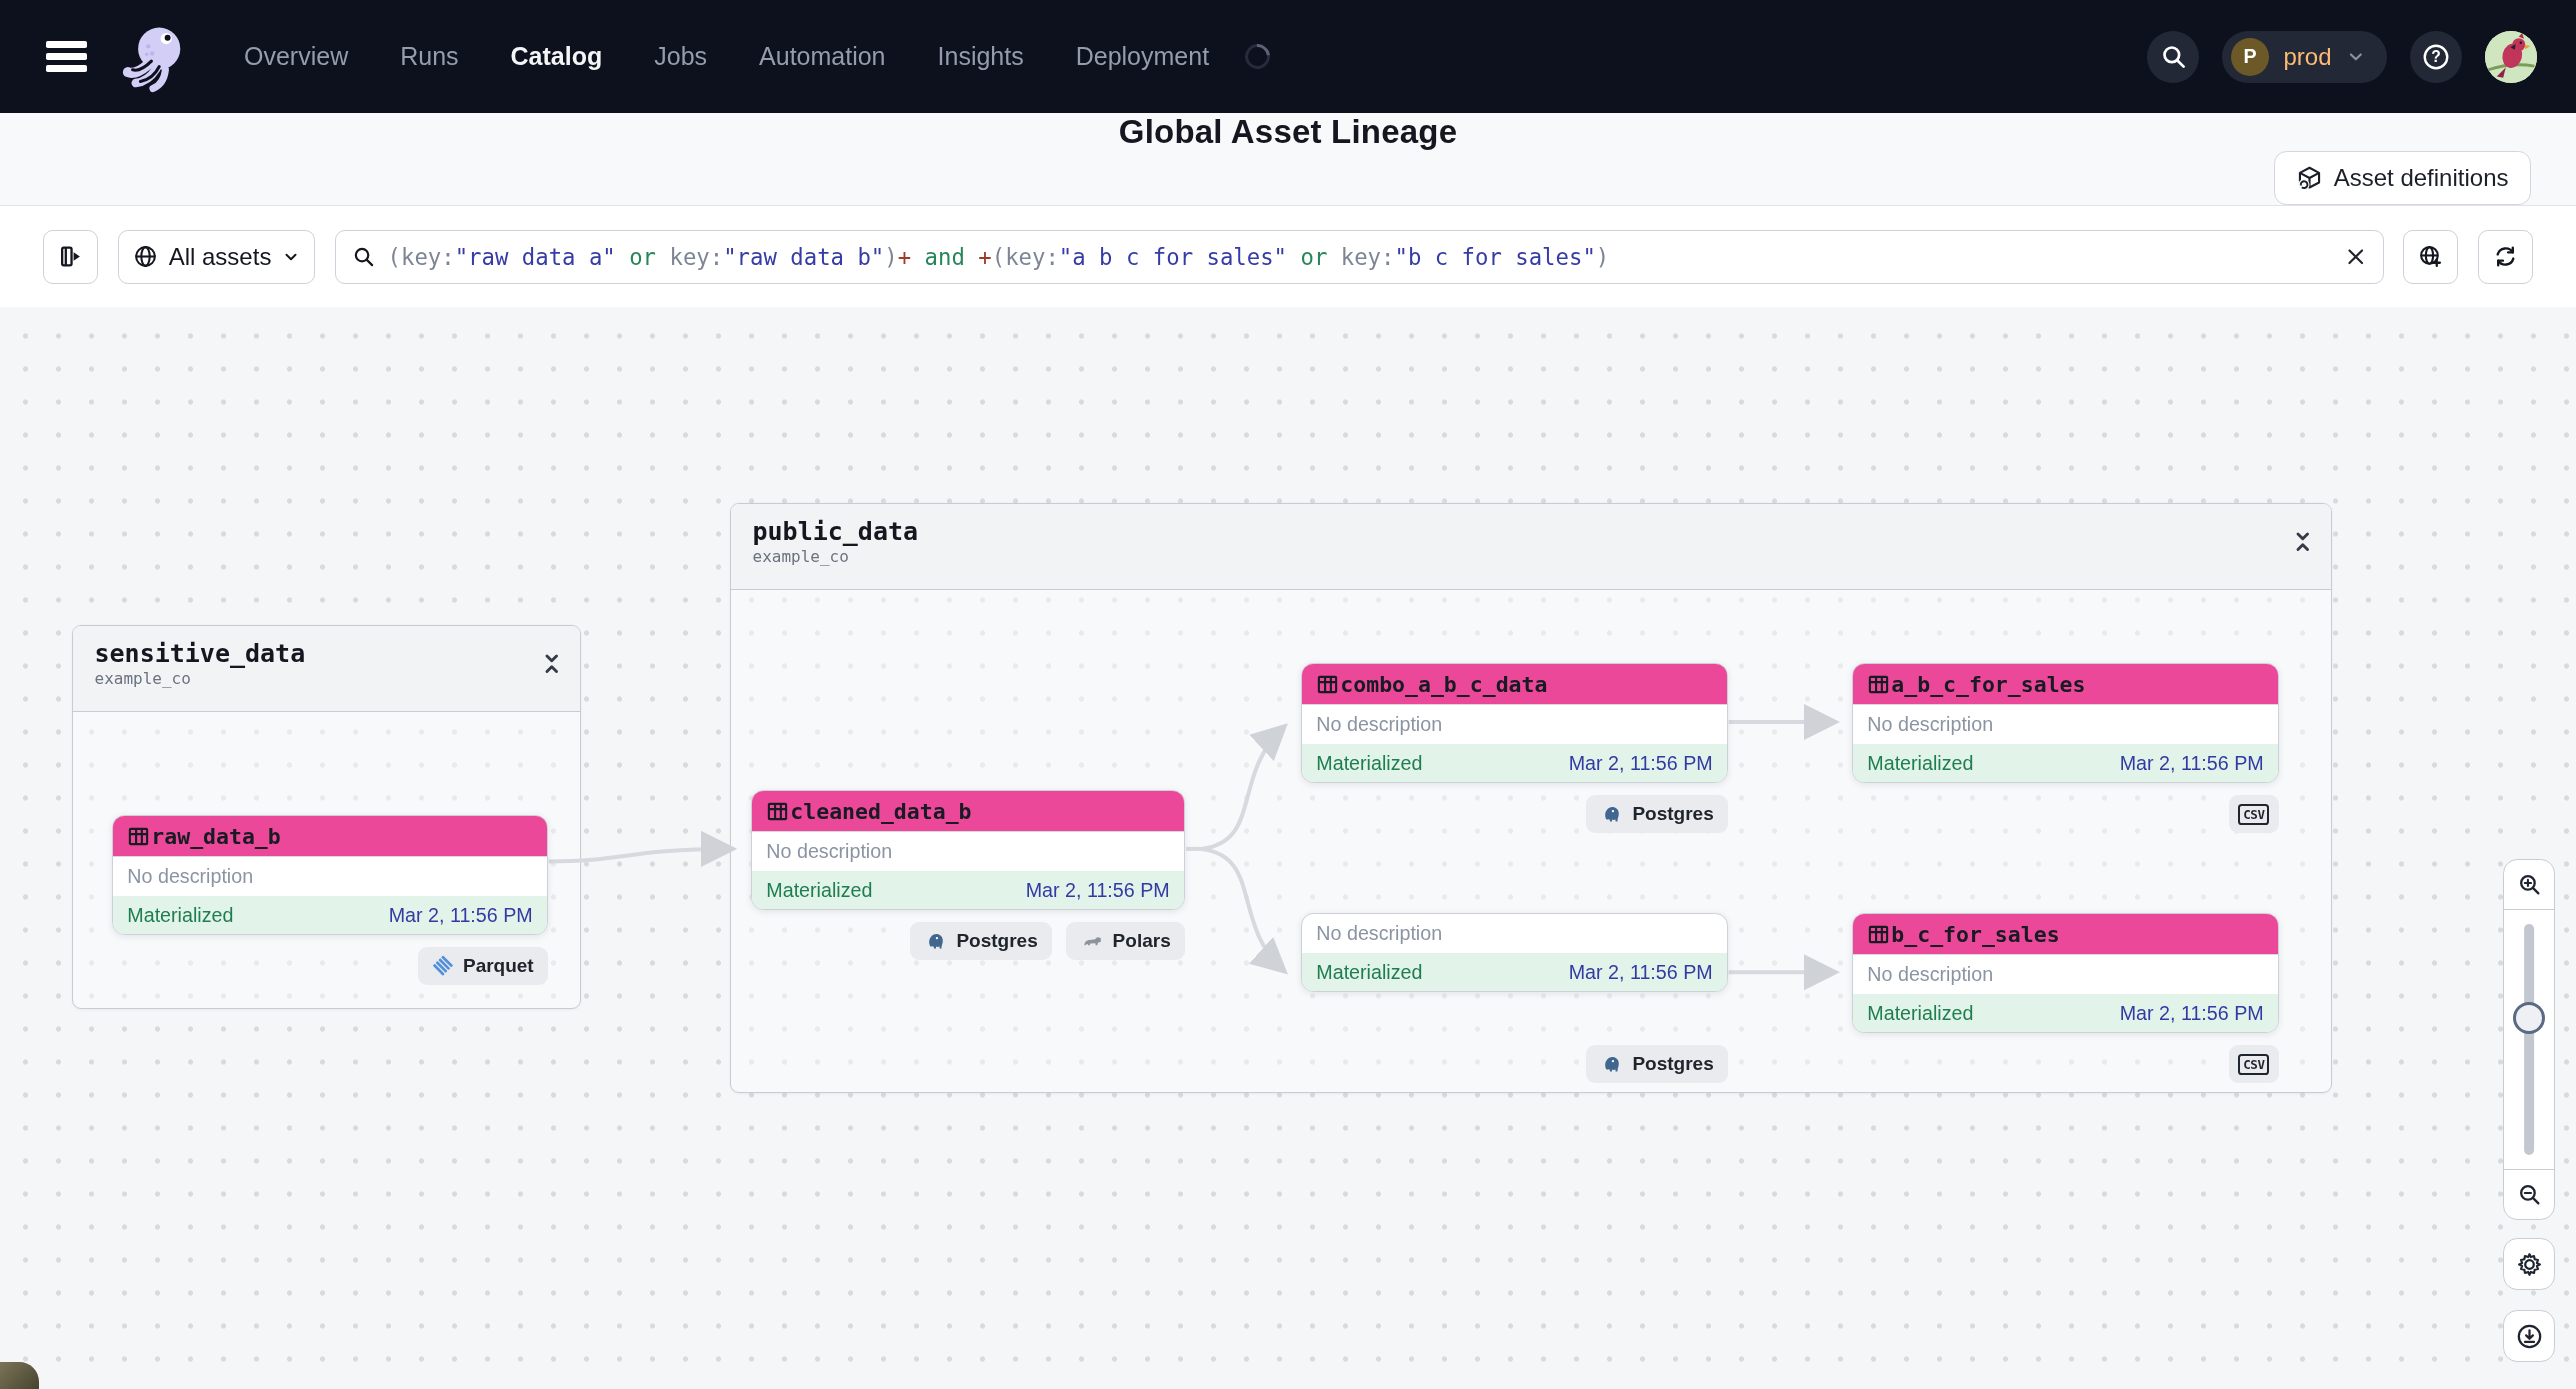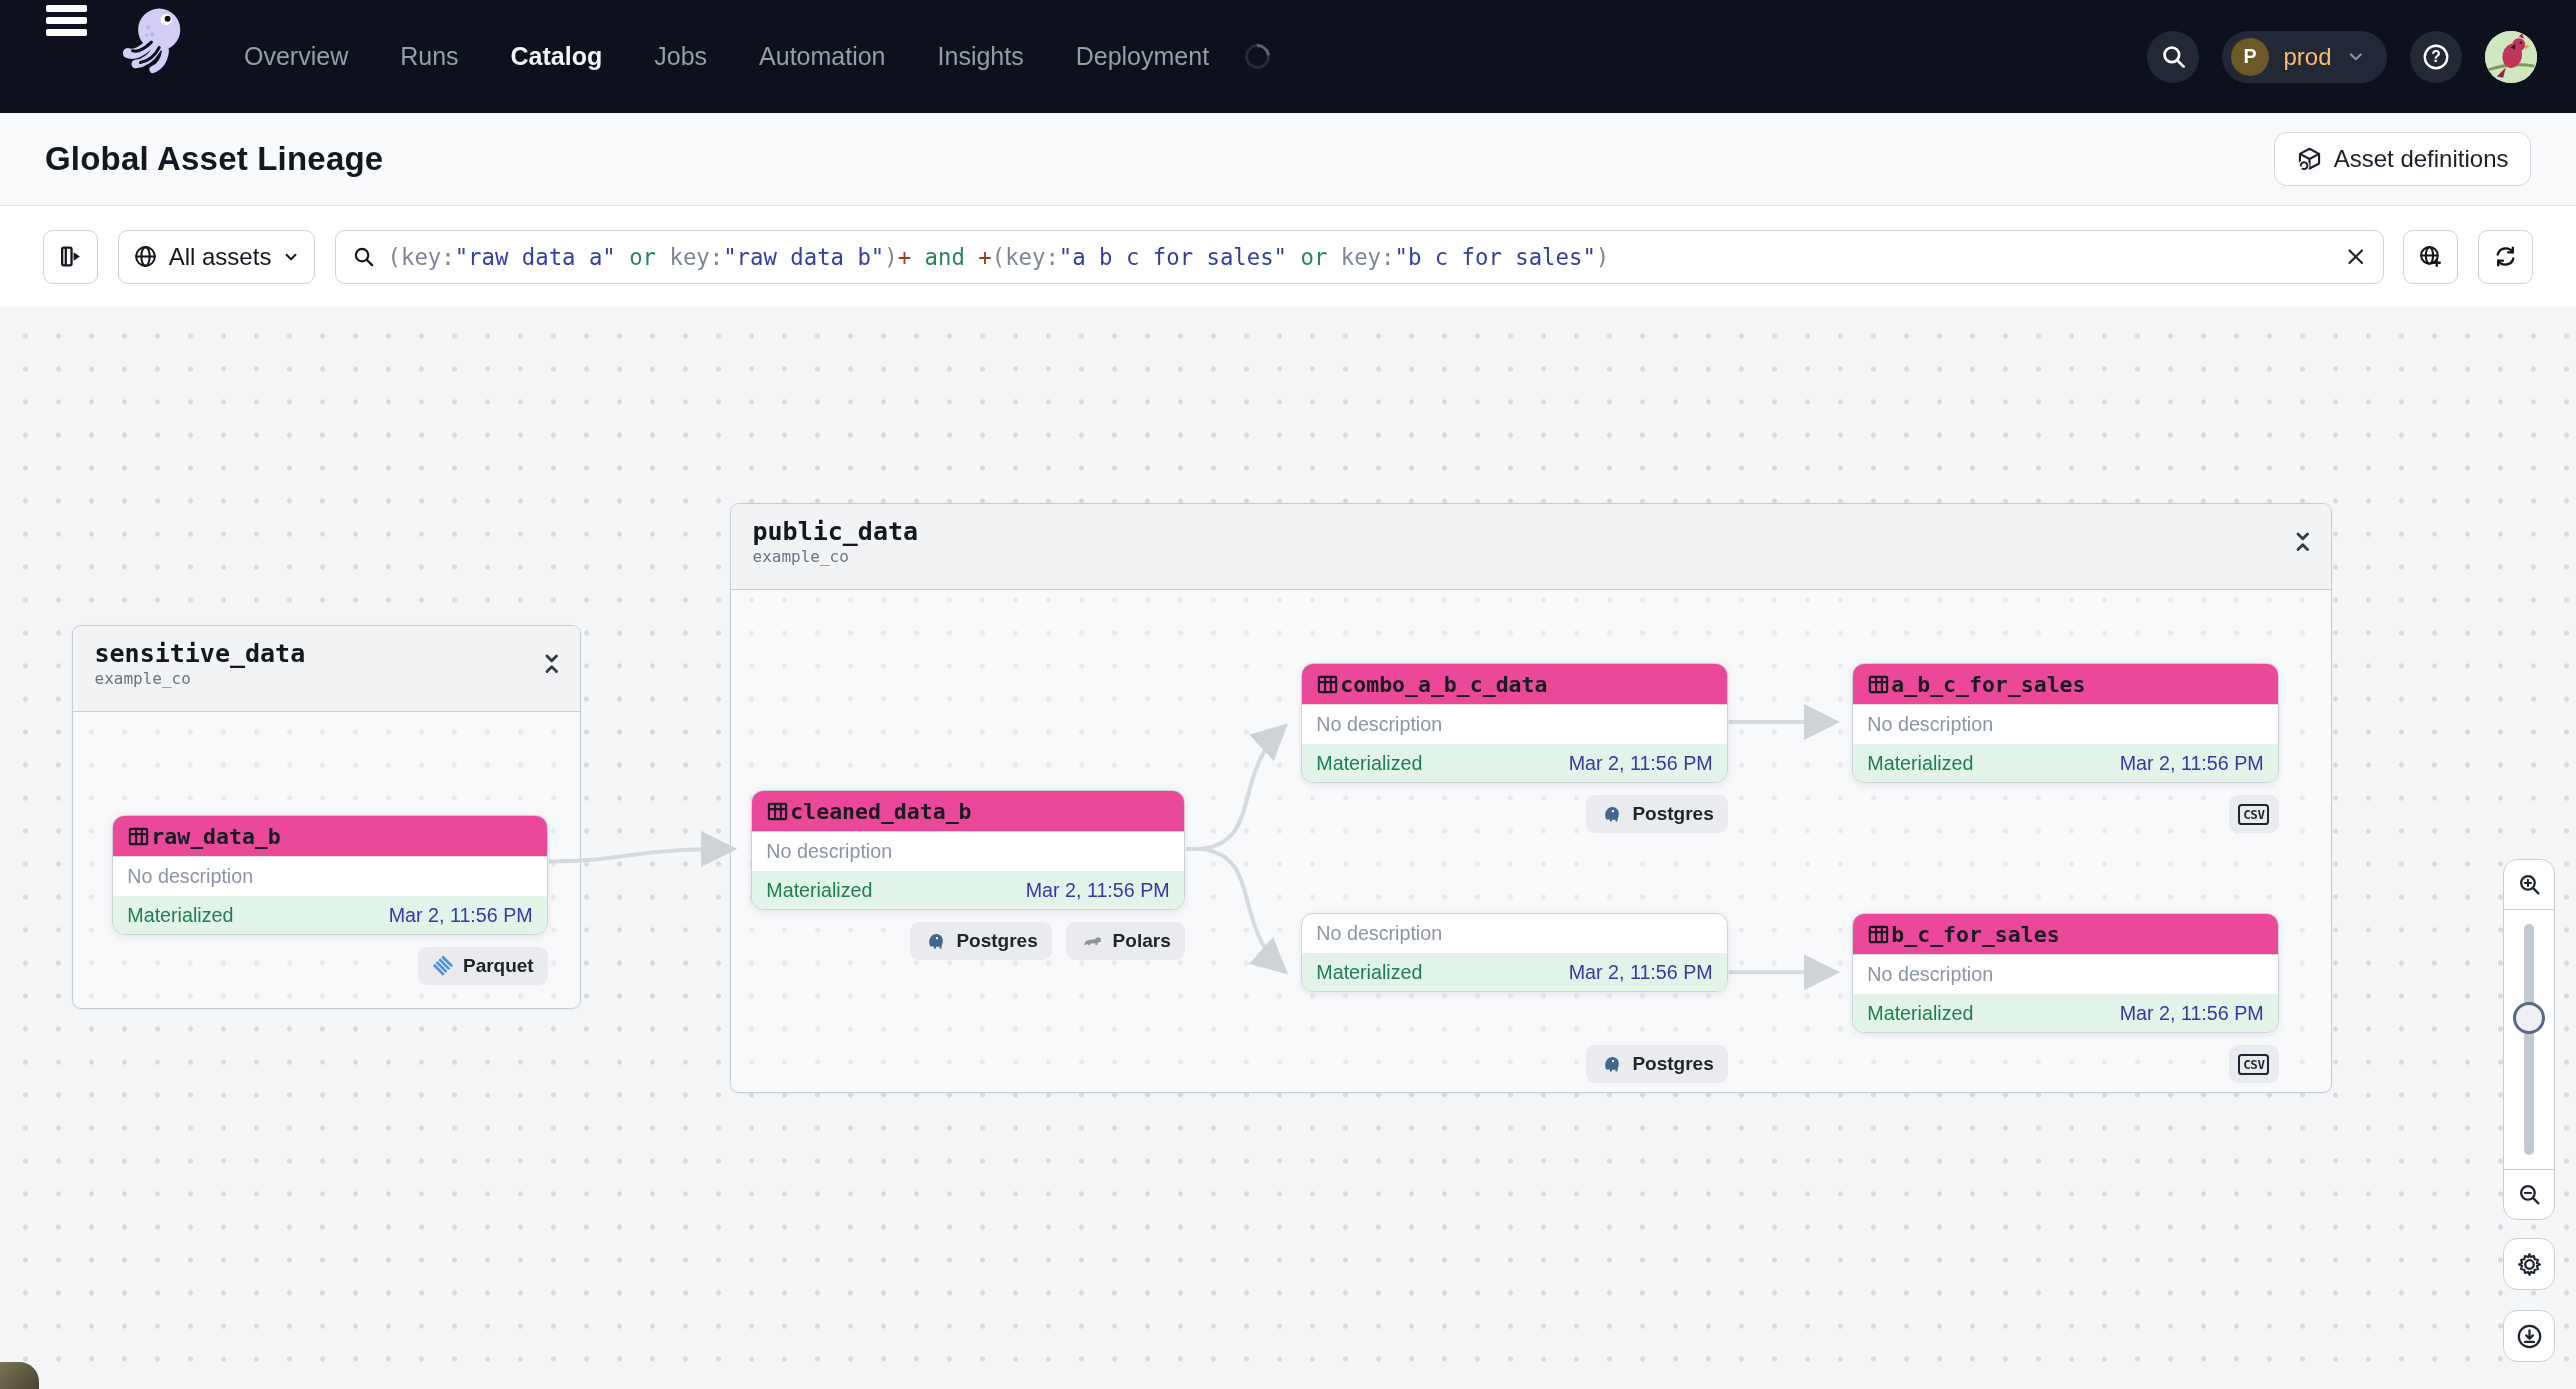--- a/index.html
+++ b/index.html
@@ -1,21 +1,21 @@
 <!DOCTYPE html>
 <html style="font-size:14.3px"><head>
 <meta charset="utf-8">
 <style>
   * { margin:0; padding:0; box-sizing:border-box; }
   html,body { width:2576px; height:1389px; overflow:hidden; font-family:"Liberation Sans", sans-serif; }
   .page { position:relative; width:2576px; height:1389px; background:#f5f6f8; }
 
   
   .topnav { position:absolute; top:0; left:0; right:0; height:113px; background:#0d101d;
-            display:flex; padding:0 39px; }
+            display:flex; align-items:center; padding:0 39px; }
   .hamburger { width:55px; height:41px; display:flex; flex-direction:column; justify-content:space-between;
                padding:5.4px 7.2px; cursor:pointer; }
   .hamburger span { display:block; height:6.3px; background:#ffffff; border-radius:1.8px; }
   .logo { width:75px; height:75px; margin-left:23px; }
   .navlinks { display:flex; align-items:center; gap:52px; margin-left:52px; }
   .navlink { font-size:25px; color:#959cab; text-decoration:none; font-weight:500; }
   .navlink.active { color:#f4f5f7; font-weight:700; }
   .spinner { width:25px; height:25px; border-radius:50%; border:3.6px solid #262c3c; border-top-color:#5d6375;
              margin-left:-16px; transform:rotate(40deg); }
   .nav-right { margin-left:auto; display:flex; align-items:center; gap:23px; }
@@ -23,21 +23,21 @@
                     align-items:center; justify-content:center; cursor:pointer; }
   .env-pill { height:52px; border-radius:27px; background:#232836; display:flex; align-items:center;
               gap:14.3px; padding:0 21.5px 0 9px; cursor:pointer; }
   .env-avatar { width:38px; height:38px; border-radius:50%; background:#6d5827; color:#fff; font-size:19.7px;
                 font-weight:700; display:flex; align-items:center; justify-content:center; }
   .env-name { color:#fdba74; font-size:24px; }
   .user-avatar { width:52px; height:52px; border-radius:50%; overflow:hidden; background:#cfe6c0; cursor:pointer; }
 
   
   .pageheader { position:absolute; top:113px; left:0; right:0; height:93px; background:#f8f9fa;
-                border-bottom:0.9px solid #e1e3e8; display:flex; align-items:center; padding:0 45px; }
+                border-bottom:0.9px solid #e1e3e8; display:flex; align-items:center; padding:0 45px;flex-direction:column; }
   .pagetitle { font-size:33px; font-weight:700; color:#14171f; letter-spacing:0.2px; }
   .reload-btn { margin-left:auto; height:54px; display:flex; align-items:center; gap:10.7px; background:#fff;
                 border:1.3px solid #d2d6dd; border-radius:12.5px; padding:0 21.5px; font-size:24px; color:#1b1f28;
                 cursor:pointer; }
 
   
   .toolbar { position:absolute; top:206px; left:0; right:0; height:102px; background:#fff;
              border-bottom:0.9px solid #d8dbe0; display:flex; align-items:center; padding:0 43px; gap:19.7px; }
   .tb-btn { height:54px; background:#fff; border:1.3px solid #ccd1d9; border-radius:9.8px;
             display:flex; align-items:center; justify-content:center; gap:10.7px; padding:0 14.3px;

